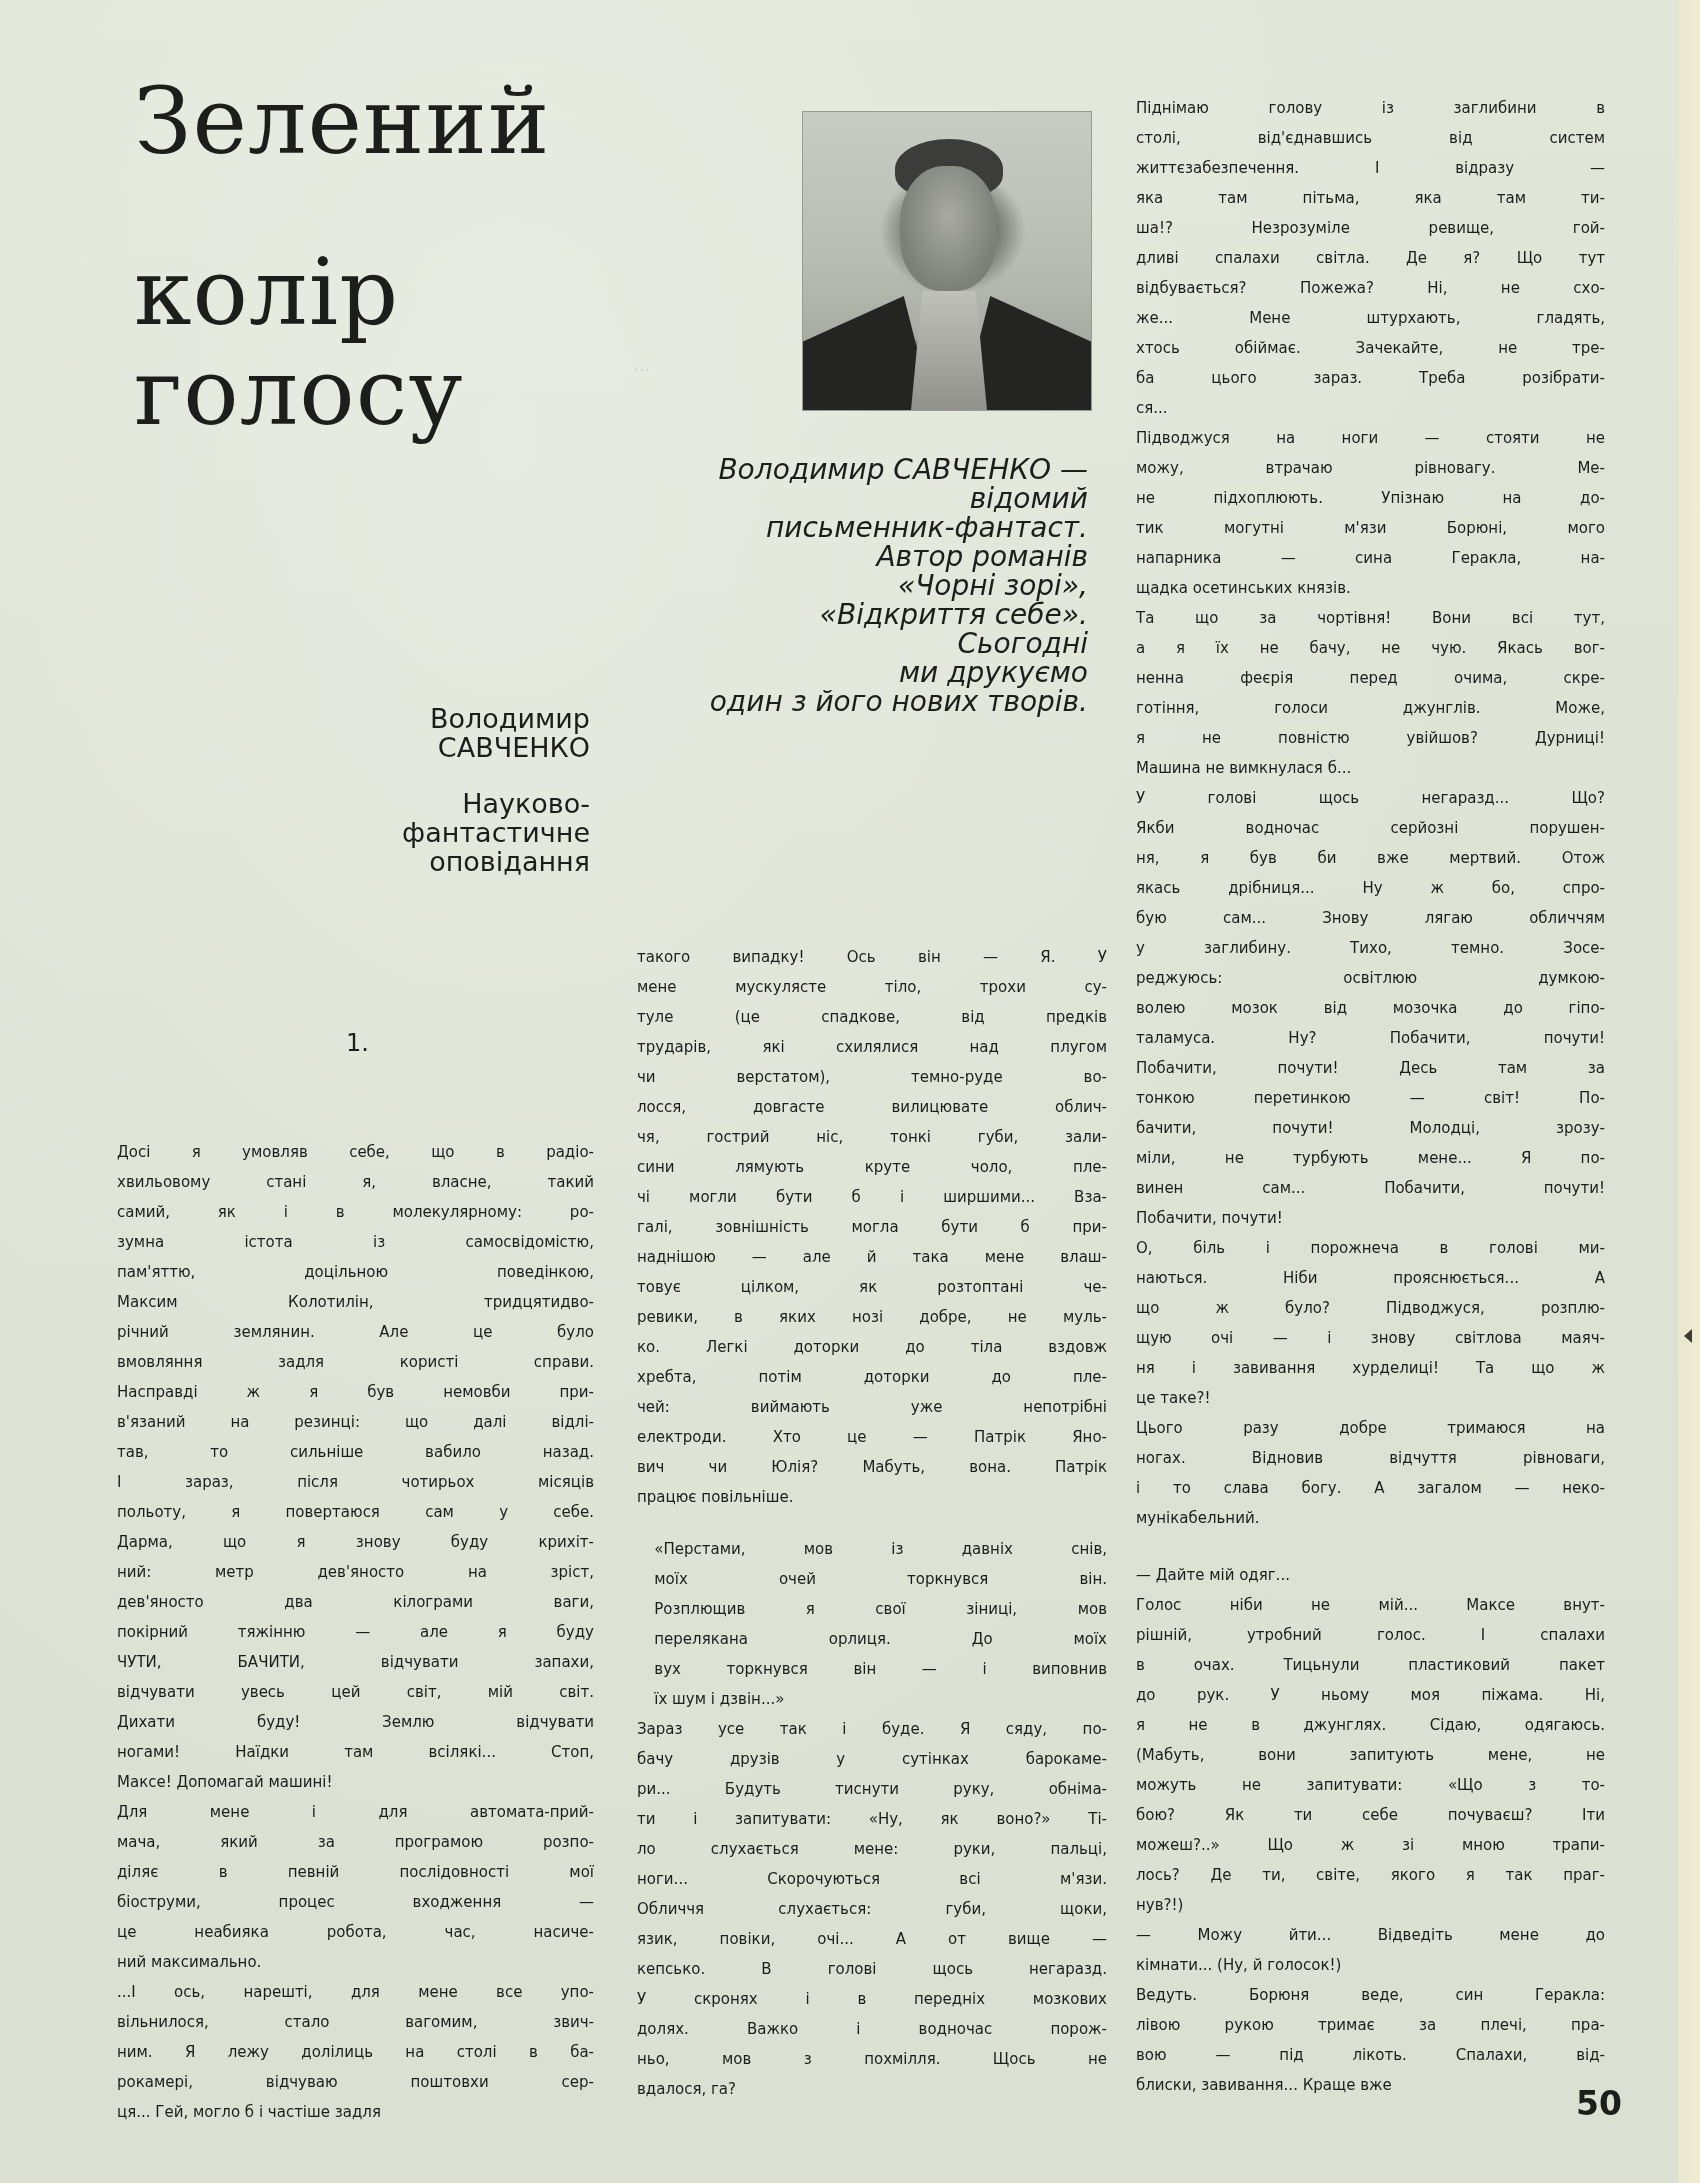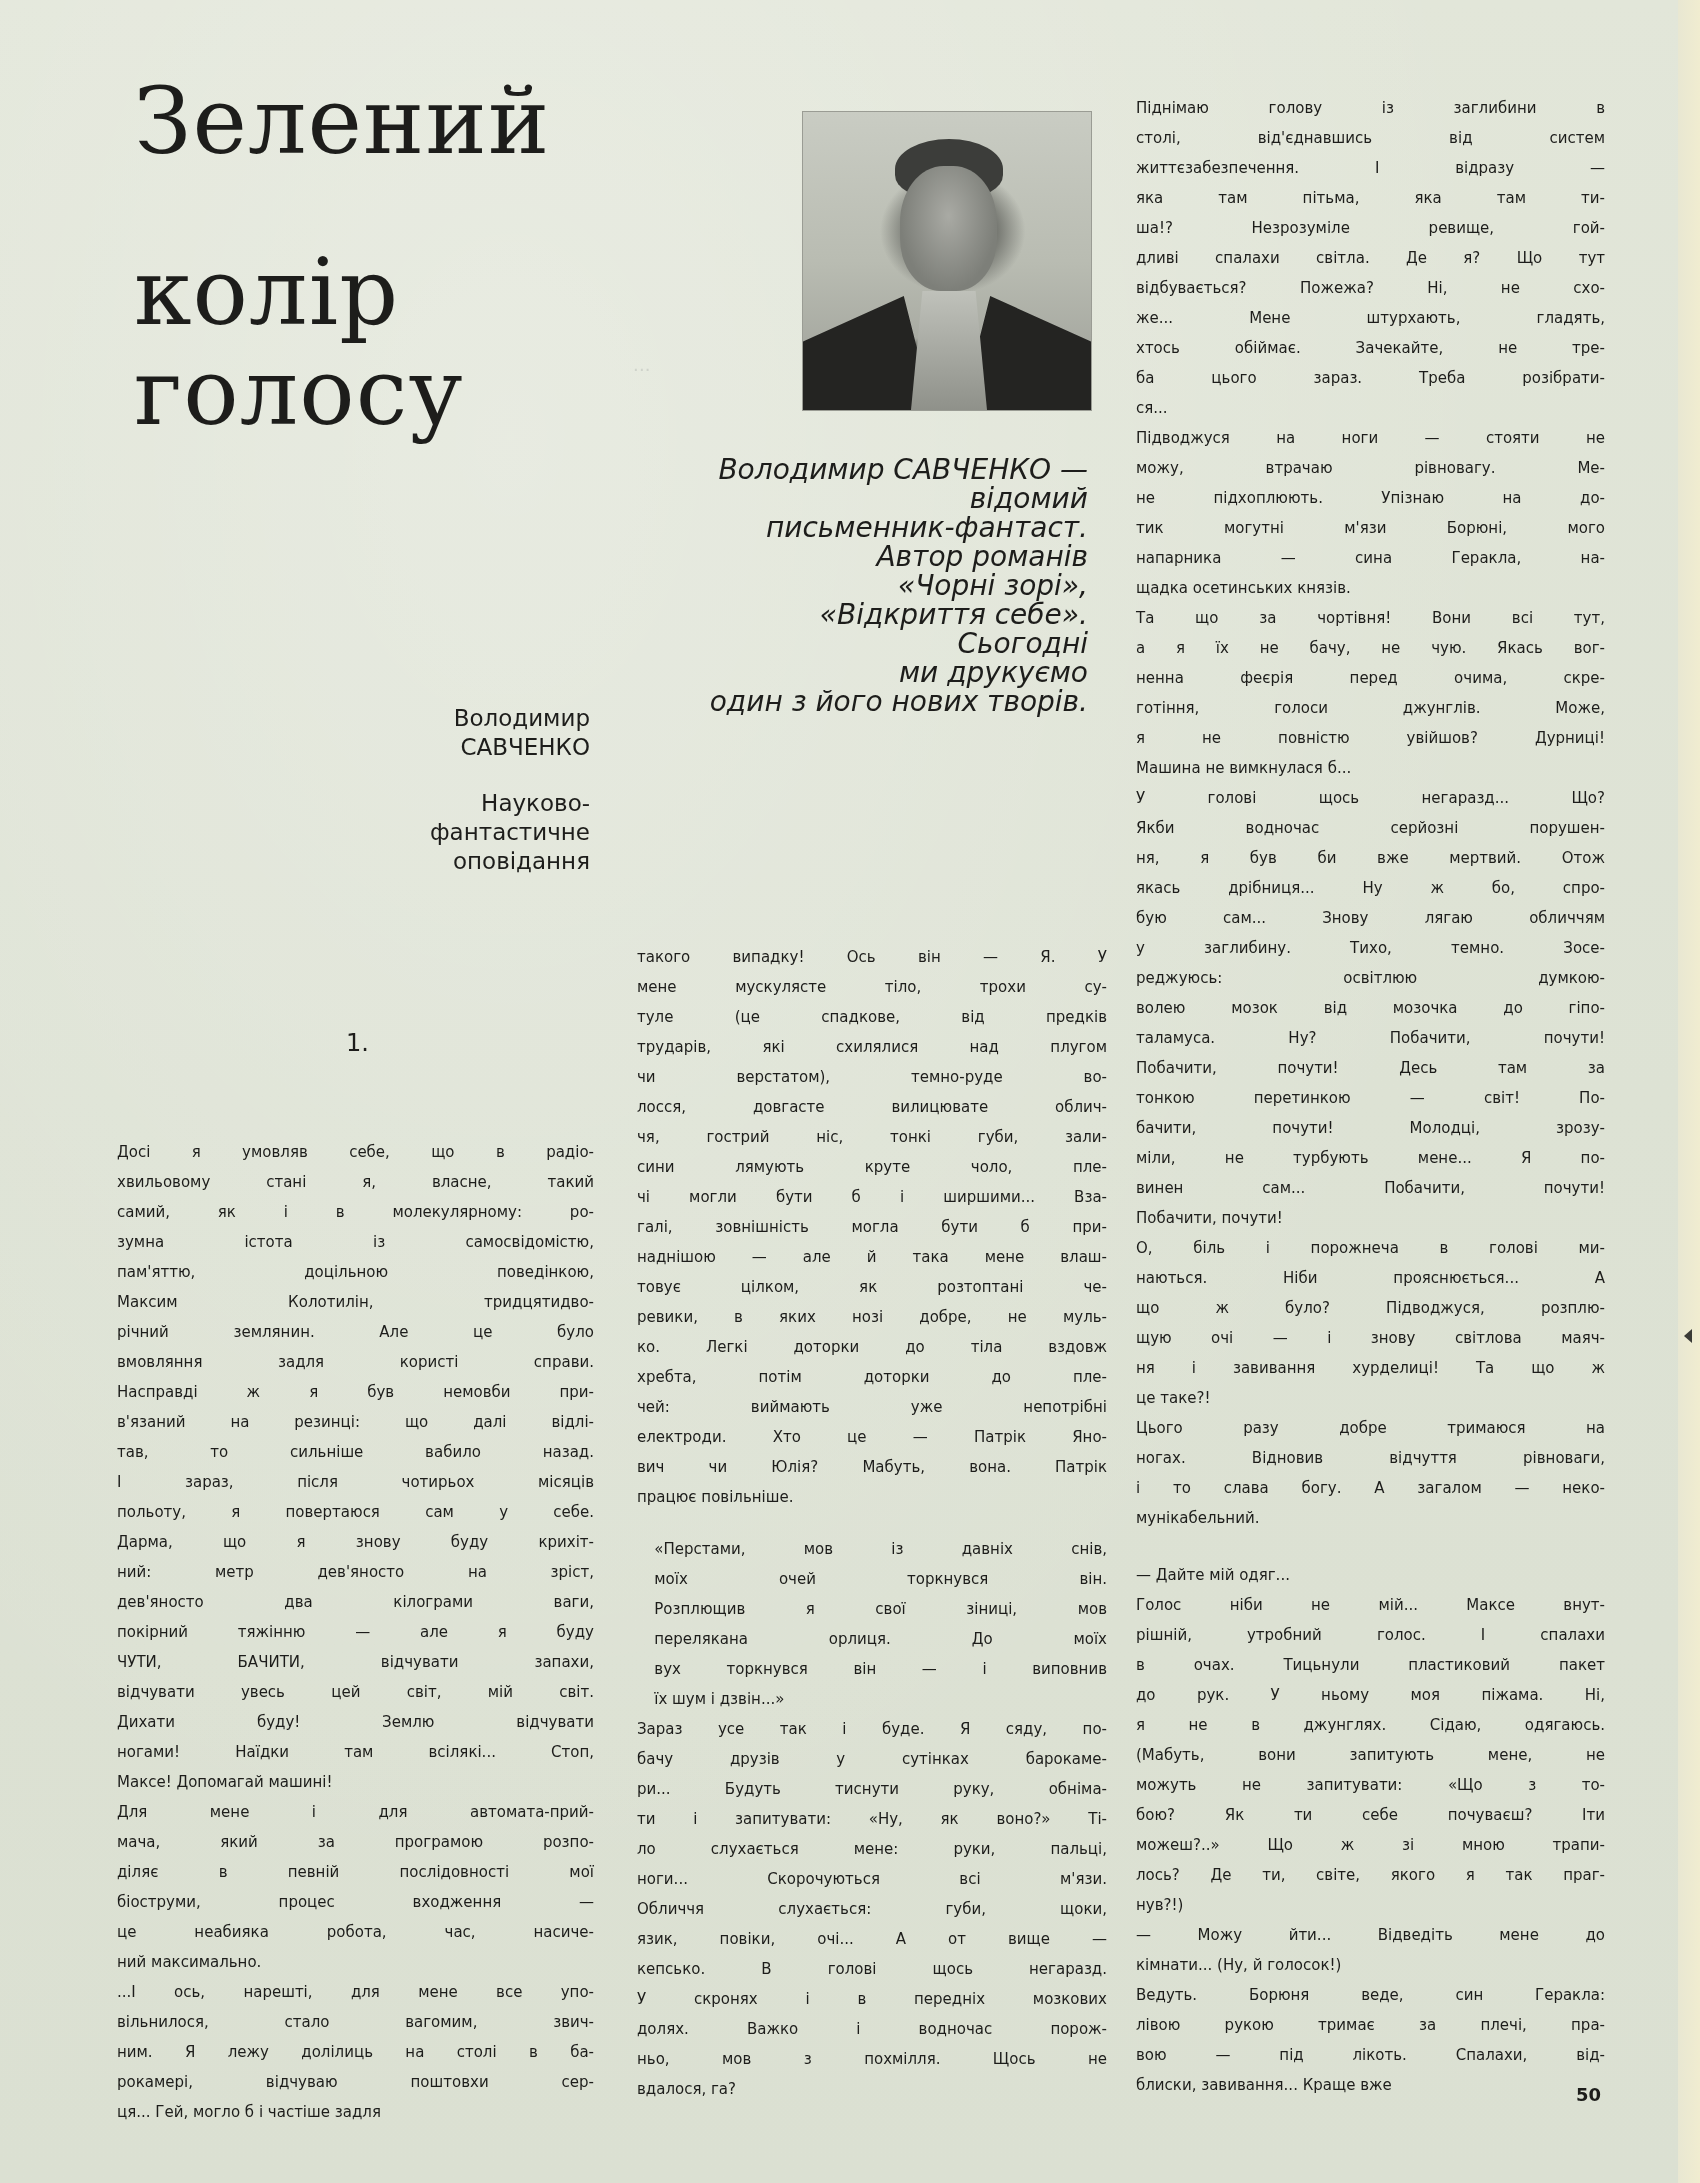--- a/index.html
+++ b/index.html
@@ -60,21 +60,21 @@
   .caption {
     position: absolute; left: 612px; top: 455px; width: 476px;
     font-family: "DejaVu Sans", sans-serif; font-style: italic;
     font-size: 28px; line-height: 29px; text-align: right;
   }
   .caption div { white-space: nowrap; }
 
   .byline {
     position: absolute; left: 346px; top: 704px; width: 244px;
     font-family: "DejaVu Sans", sans-serif;
-    font-size: 23px; line-height: 29px; text-align: right;
+    font-size: 27px; line-height: 29px; text-align: right;
   }
   .byline .genre { margin-top: 27px; }
 
   .col {
     position: absolute;
     font-family: "DejaVu Sans", sans-serif;
     font-size: 15px; line-height: 30px;
     text-align: justify;
   }
   .col .line { display: block; text-align: justify; text-align-last: justify; white-space: nowrap; }
@@ -87,21 +87,21 @@
     position: absolute; left: 346px; top: 1029px; width: 32px;
     font-family: "DejaVu Sans", sans-serif; font-size: 24px;
   }
   .poem { padding-left: 17.3px; }
   .gap { height: 21.7px; }
   .gap2 { height: 27px; }
 
   .page-number {
     position: absolute; left: 1576px; top: 2084px;
     font-family: "DejaVu Sans", sans-serif; font-weight: bold;
-    font-size: 18px;
+    font-size: 33px;
   }
   .bleed {
     position: absolute; font-family: "DejaVu Sans", sans-serif;
     color: rgba(80,85,95,0.16); font-size: 18.4px; line-height: 25px;
     white-space: nowrap; transform: scaleX(-1);
   }
   .bleed1 { left: 633px; top: 357px; }
   .arrow {
     position: absolute; left: 1684px; top: 1329px; width: 0; height: 0;
     border-top: 7.6px solid transparent; border-bottom: 7.6px solid transparent;

